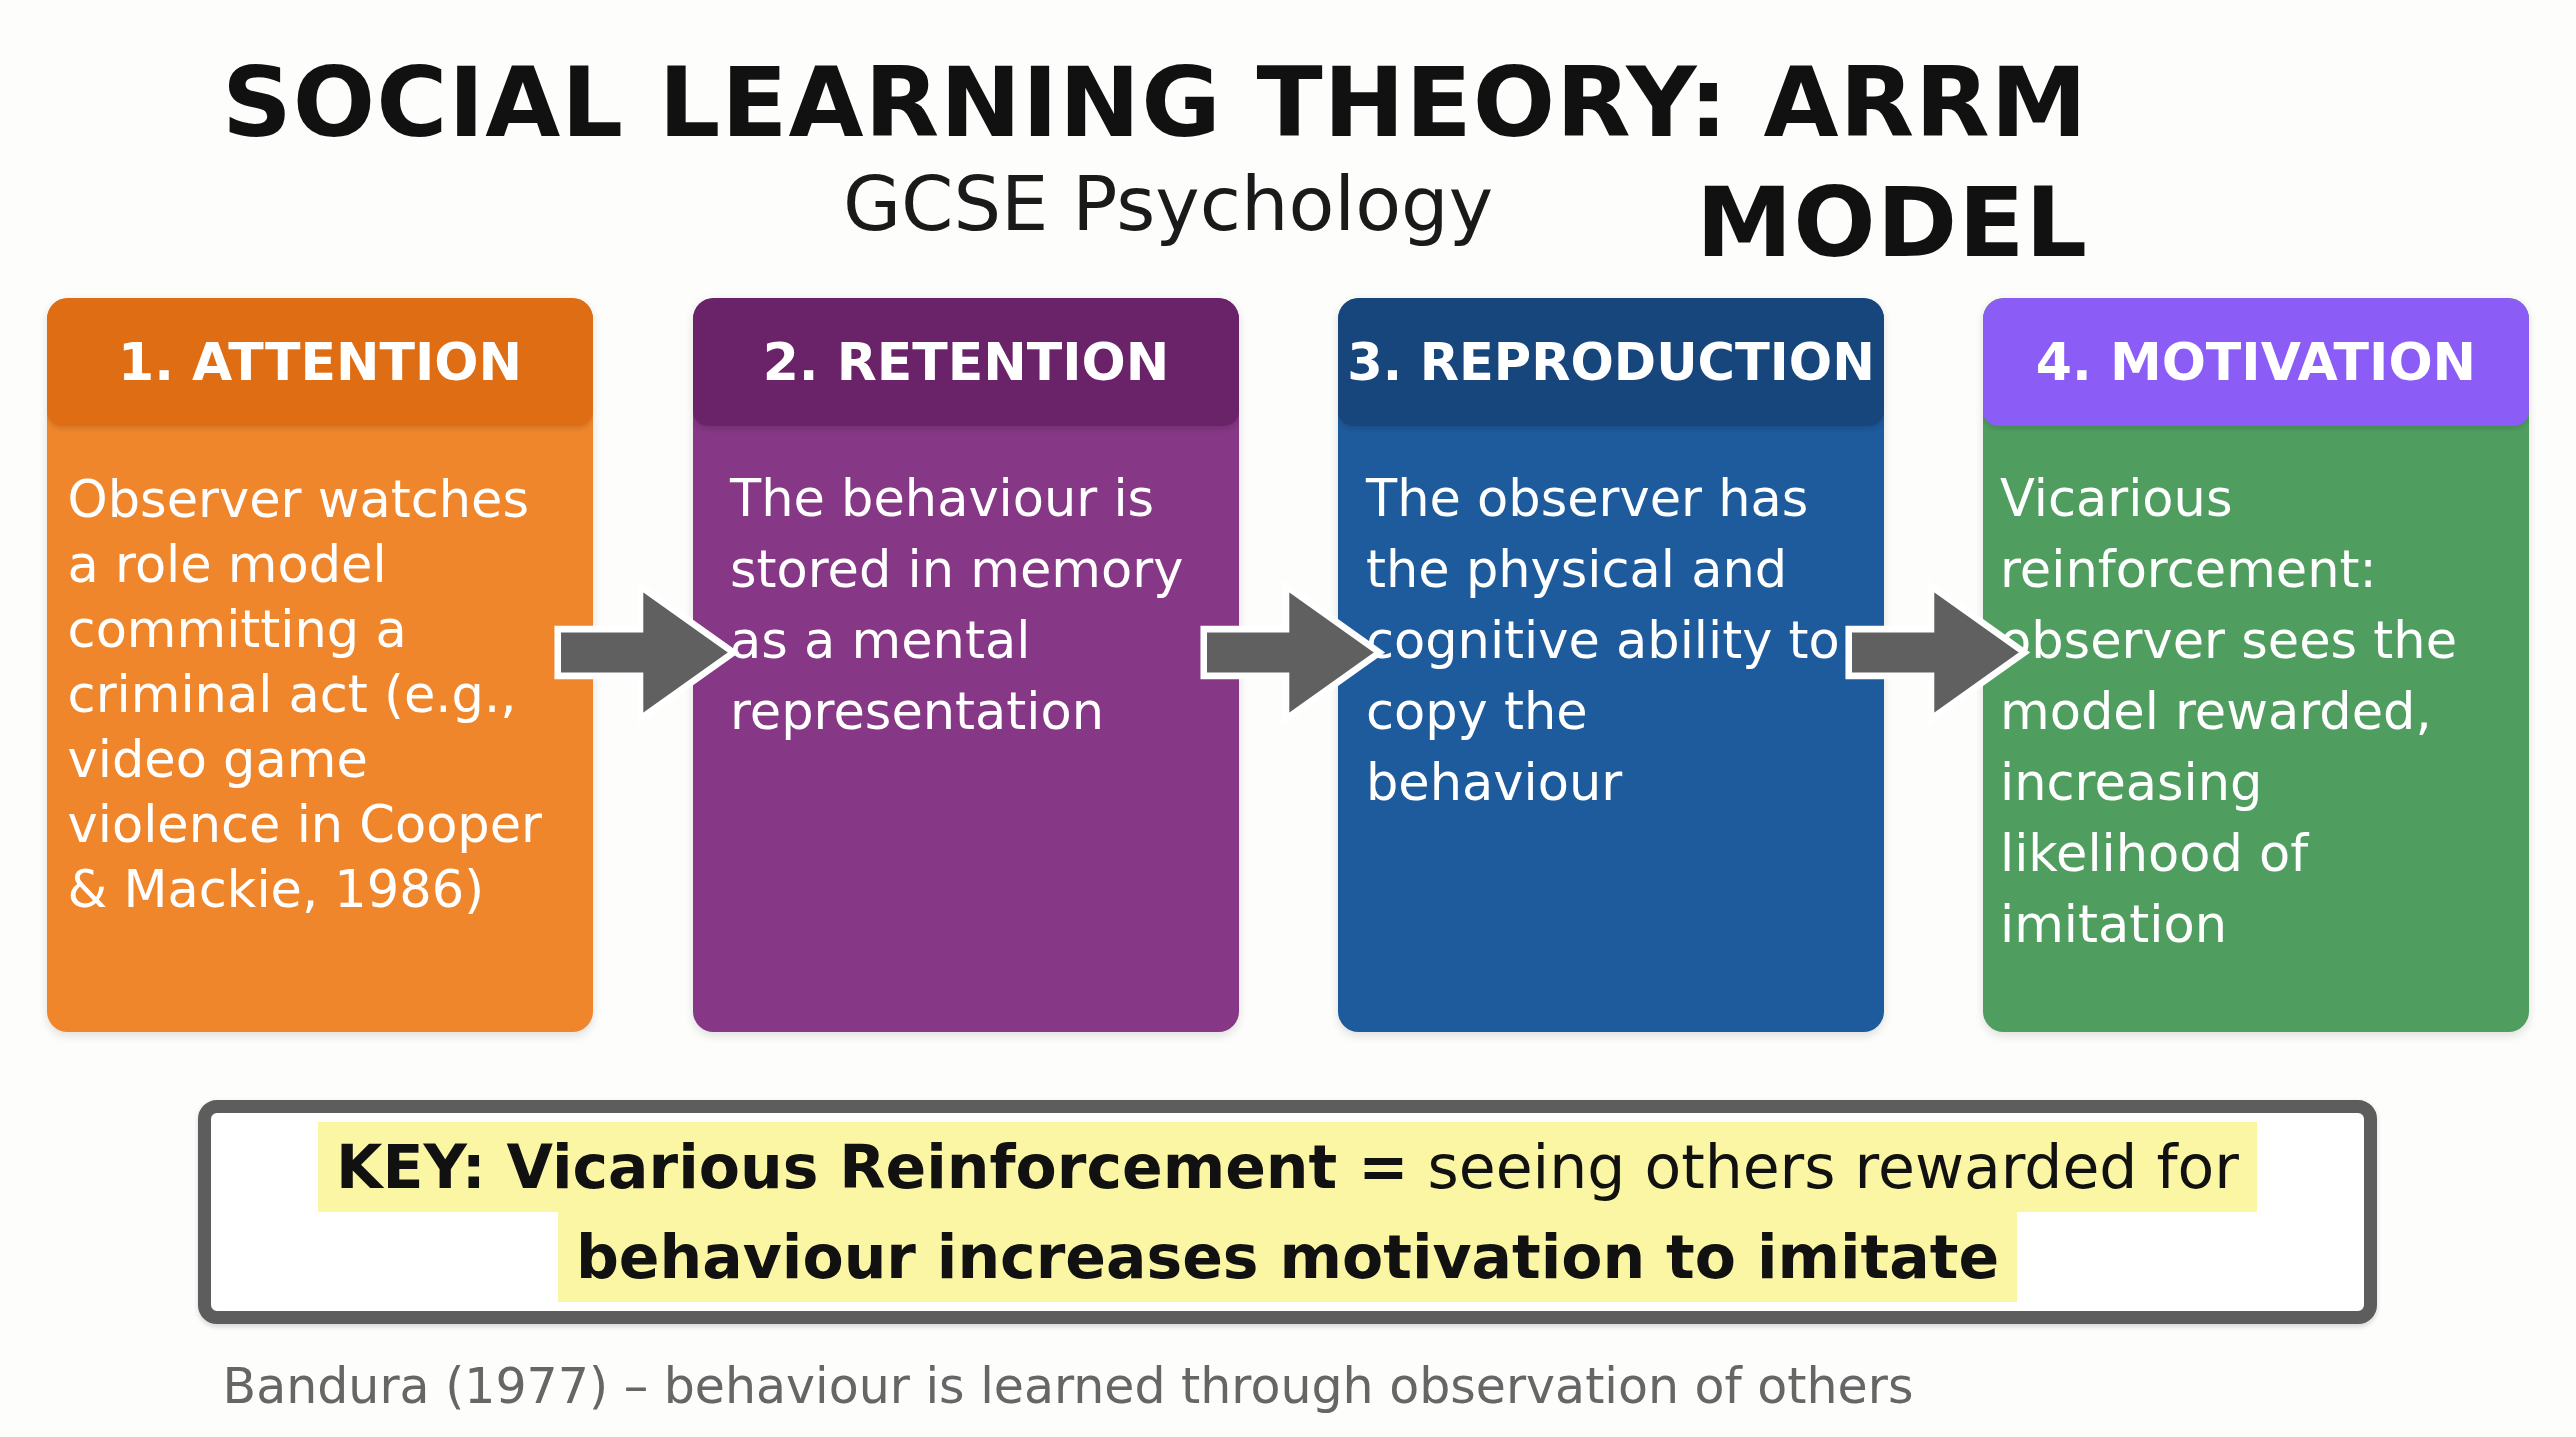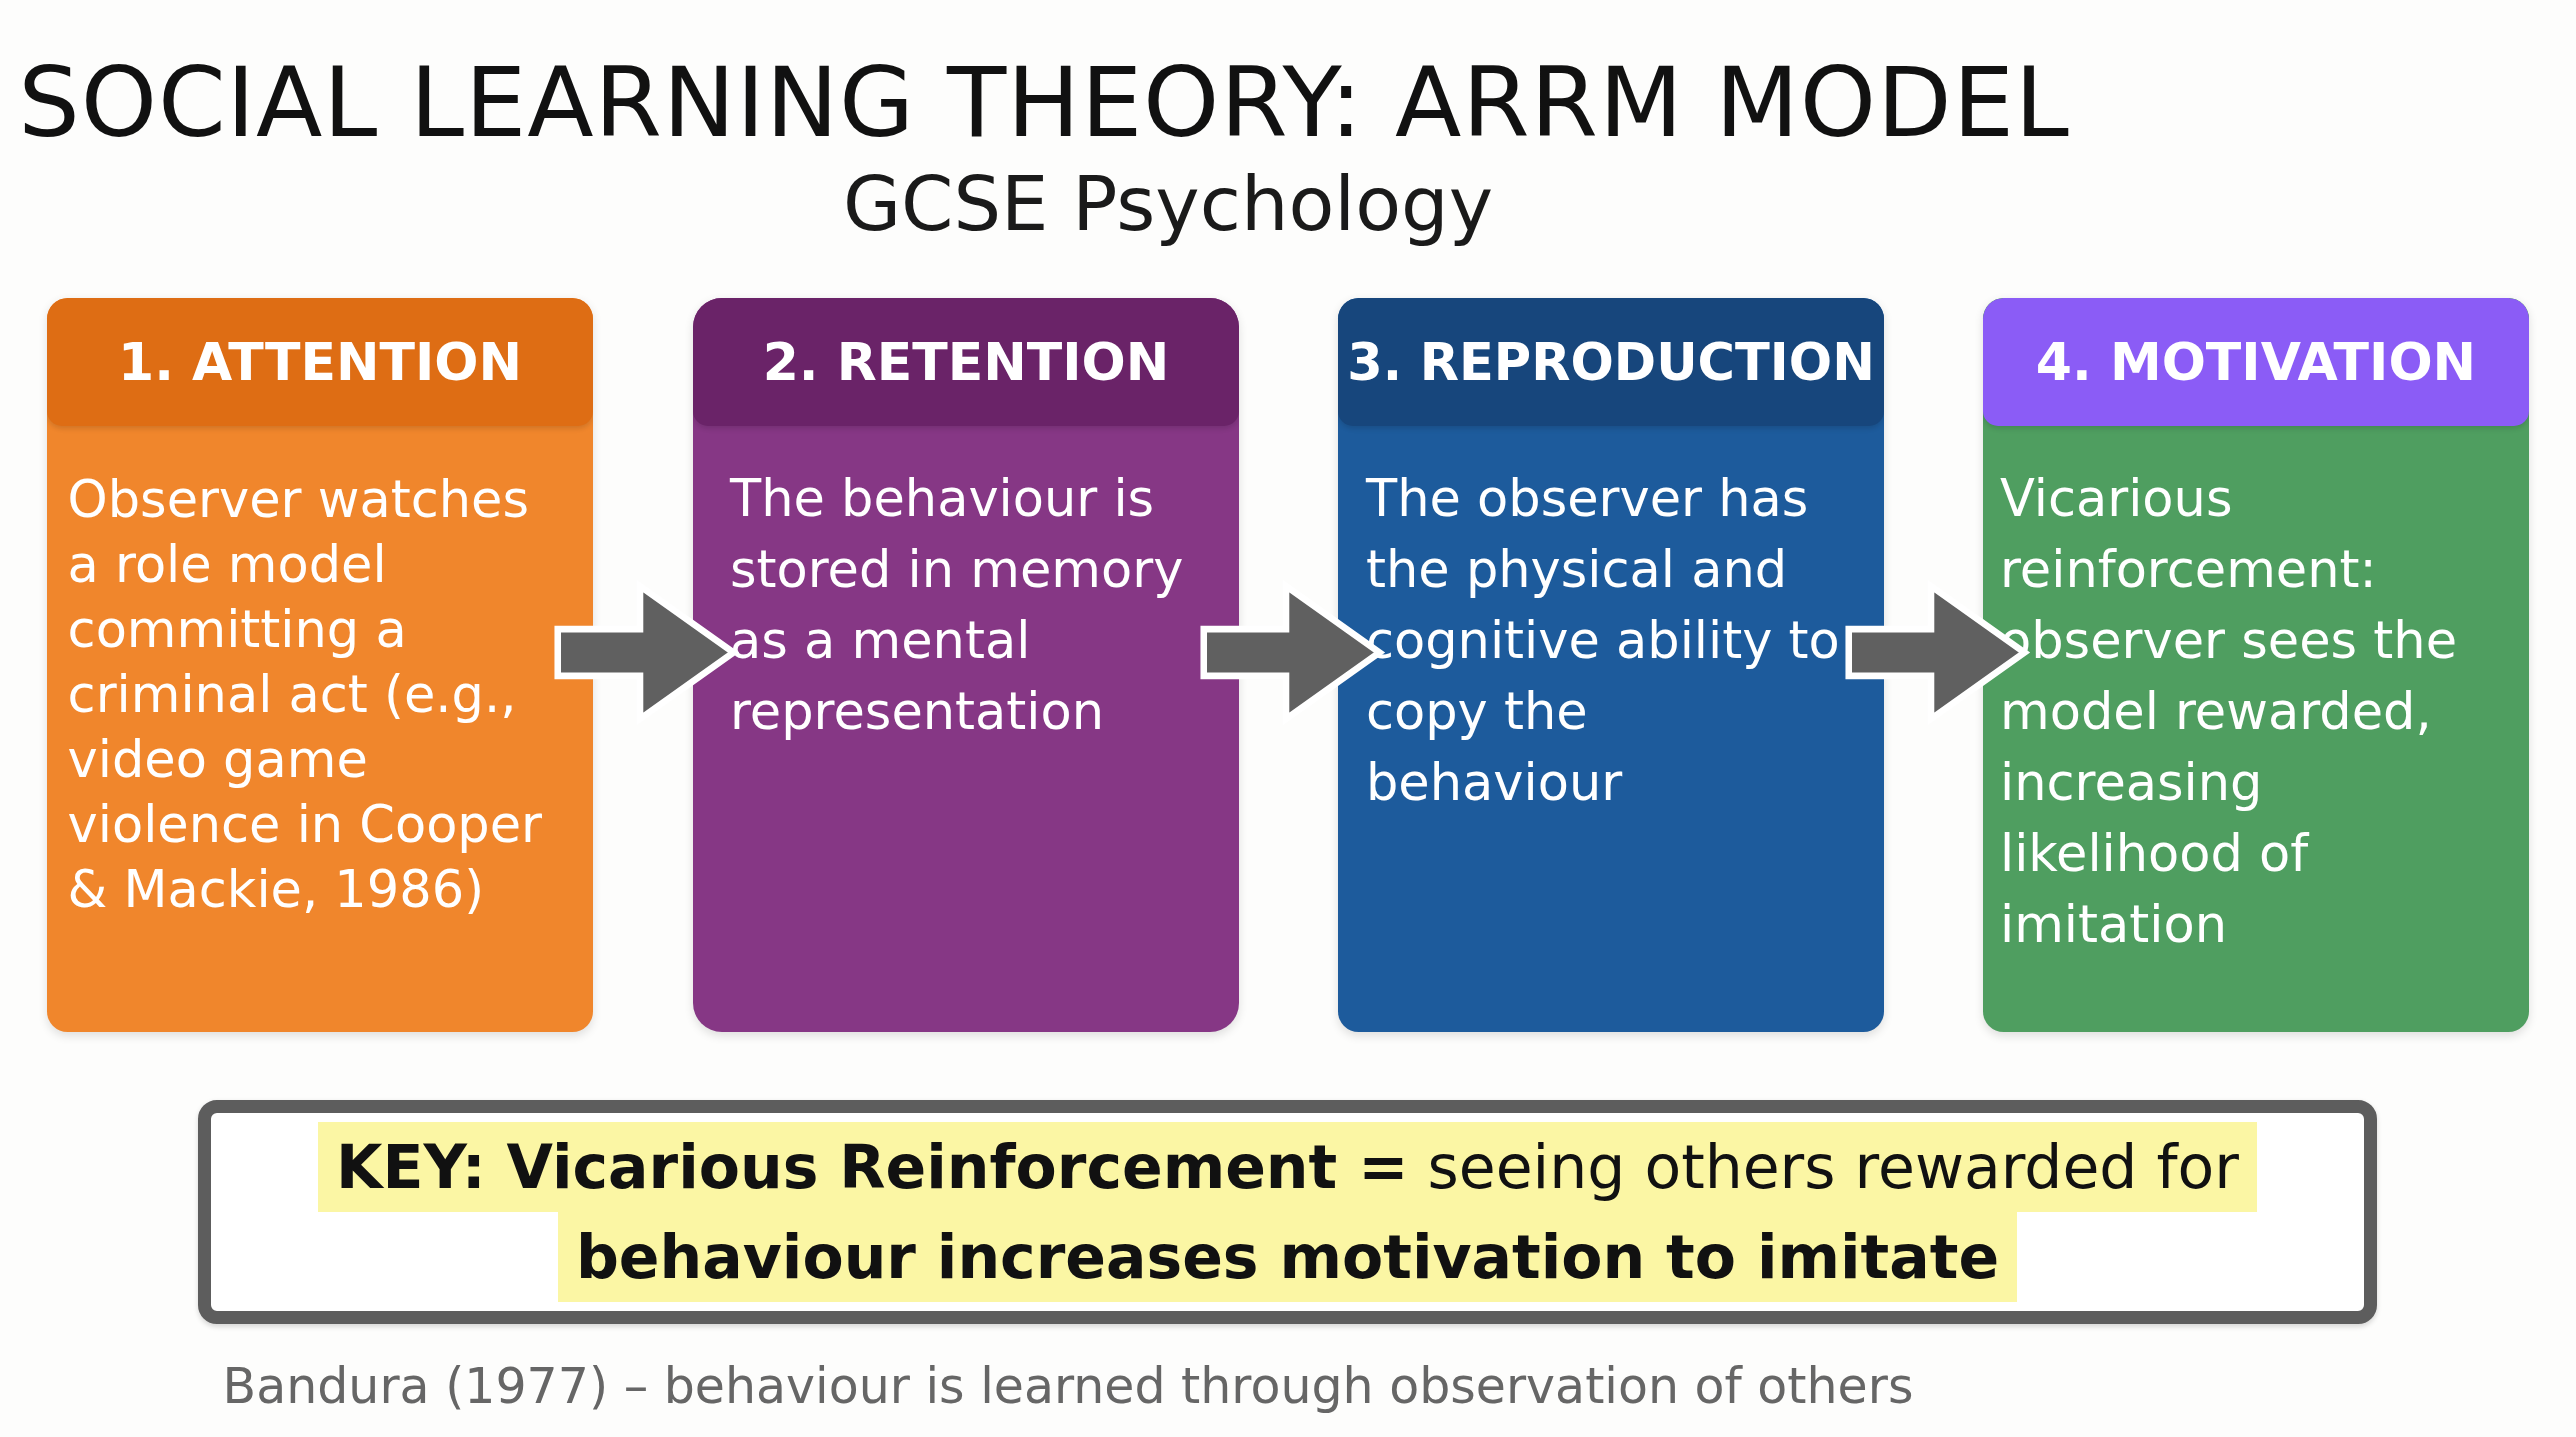--- a/index.html
+++ b/index.html
@@ -1,22 +1,22 @@
 <!DOCTYPE html>
 <html style="font-size:15px"><head>
 <meta charset="utf-8">
 <style>
   html, body { margin: 0; padding: 0; }
   body {
     width: 2576px; height: 1438px; background: #fdfdfc; position: relative;
     overflow: hidden; font-family: "DejaVu Sans", "Liberation Sans", sans-serif;
   }
   .title {
-    position: absolute; left: 0; width: 2088px; top: 43px; text-align: center;
-    font-family: "DejaVu Sans", sans-serif; font-weight: normal; font-size: 97px;
+    position: absolute; left: 0; width: 2088px; top: 43px; text-align: right;
+    font-family: "DejaVu Sans", sans-serif; font-weight: bold; font-size: 97px;
     letter-spacing: 0.9px; color: #111; line-height: 120px;
   }
   .subtitle {
     position: absolute; left: 0; width: 2336px; top: 157px; text-align: center;
     font-family: "DejaVu Sans", sans-serif; font-size: 75px; color: #1a1a1a; line-height: 94px;
   }
   .card {
     position: absolute; top: 298px; width: 546px; height: 734px; border-radius: 20.6px;
     box-shadow: 0 3.7px 9.4px rgba(0,0,0,0.12); overflow: hidden;
   }
@@ -25,21 +25,21 @@
     justify-content: center; color: #fff; font-weight: bold; font-size: 52px;
     font-family: "DejaVu Sans", sans-serif; box-shadow: 0 2.8px 5.6px rgba(0,0,0,0.12);
     white-space: nowrap;
   }
   .card-body {
     padding: 37px 20.6px 0 20.6px; text-align: left; color: #fff; font-size: 51px;
     line-height: 67px; font-family: "DejaVu Sans", sans-serif;
   }
   .c-orange { background: #f0862c; }
   .c-orange .card-header { background: #de6d14; }
-  .c-purple { background: #863785; border-radius: 29px; }
+  .c-purple { background: #863785; }
   .c-purple .card-header { background: #6a2368; }
   .c-blue { background: #1d5b9c; }
   .c-blue .card-header { background: #17467c; }
   .c-green { background: #4f9e60; }
   .c-green .card-header { background: #8b5cf6; }
   .c-blue .card-header { font-size: 51px; }
 
   .arrow { position: absolute; top: 573px; width: 187px; height: 159px; }
   .key-box {
     position: absolute; left: 198px; top: 1100px; width: 2153px; height: 198px;

